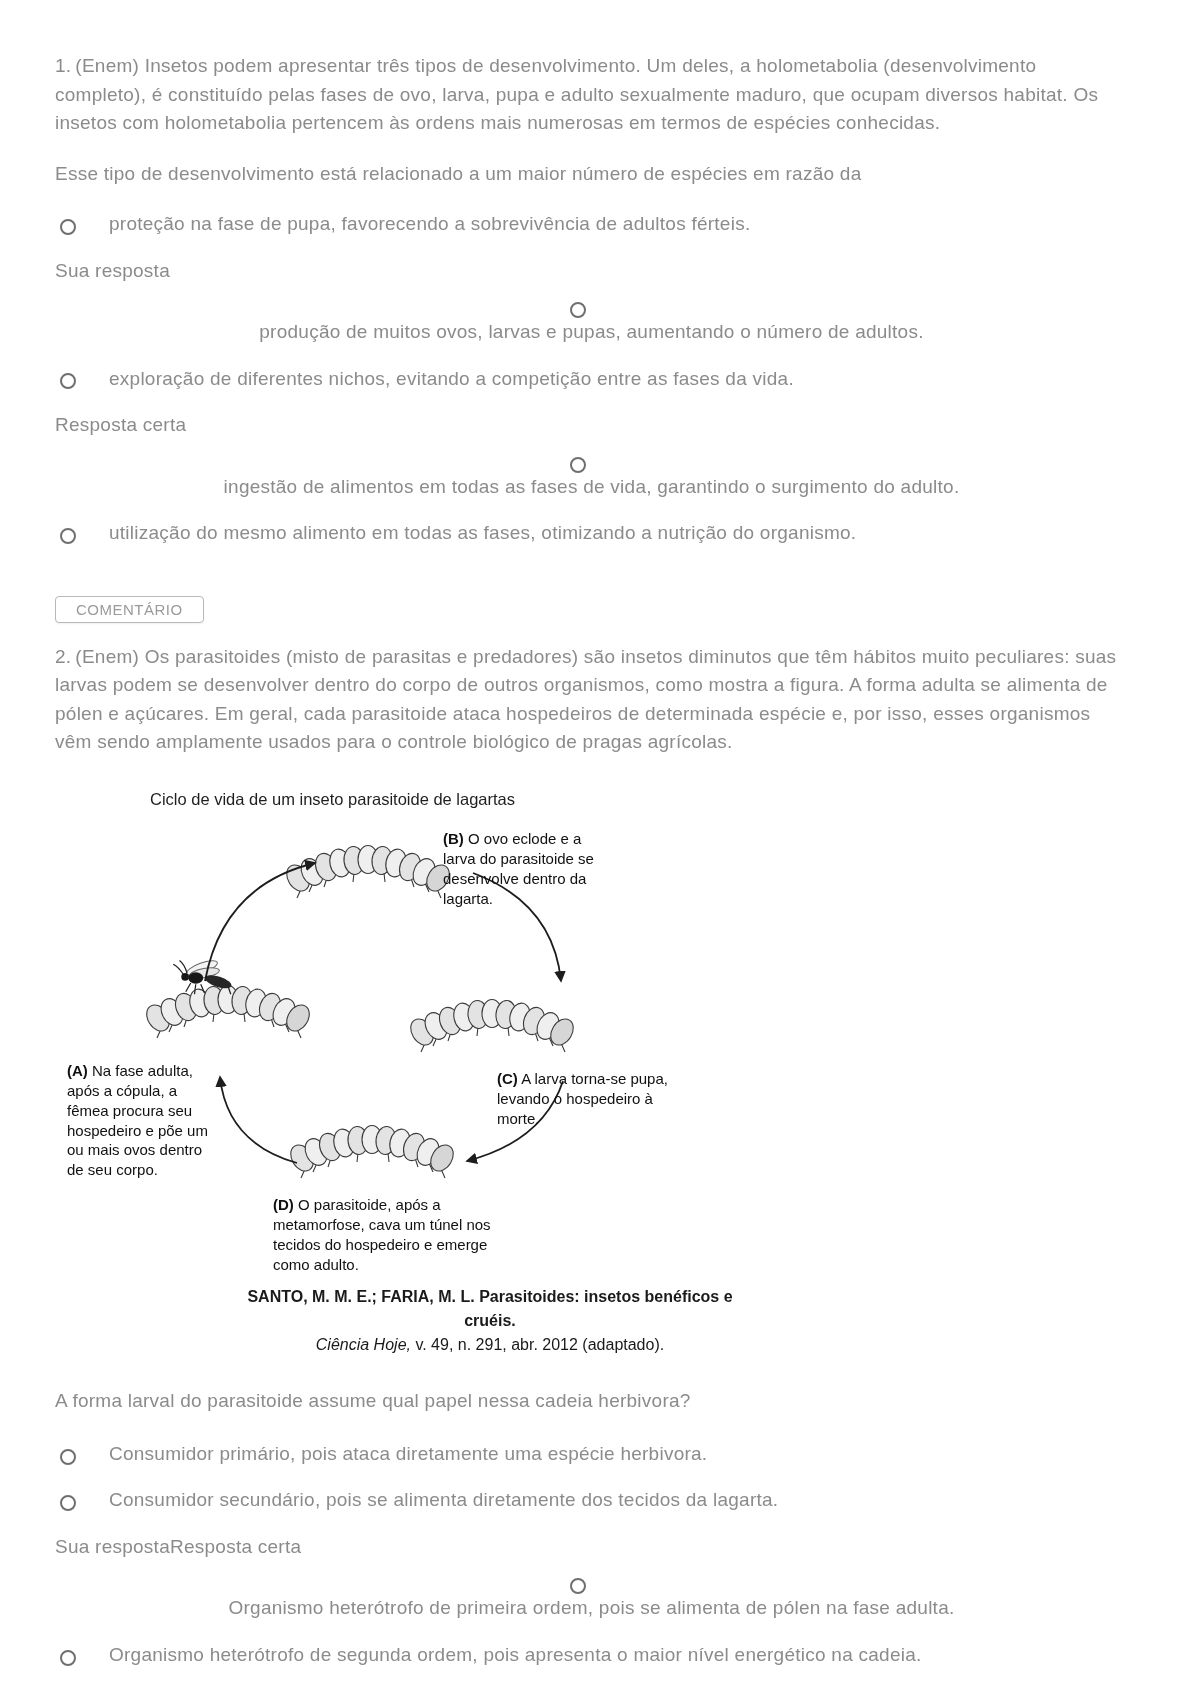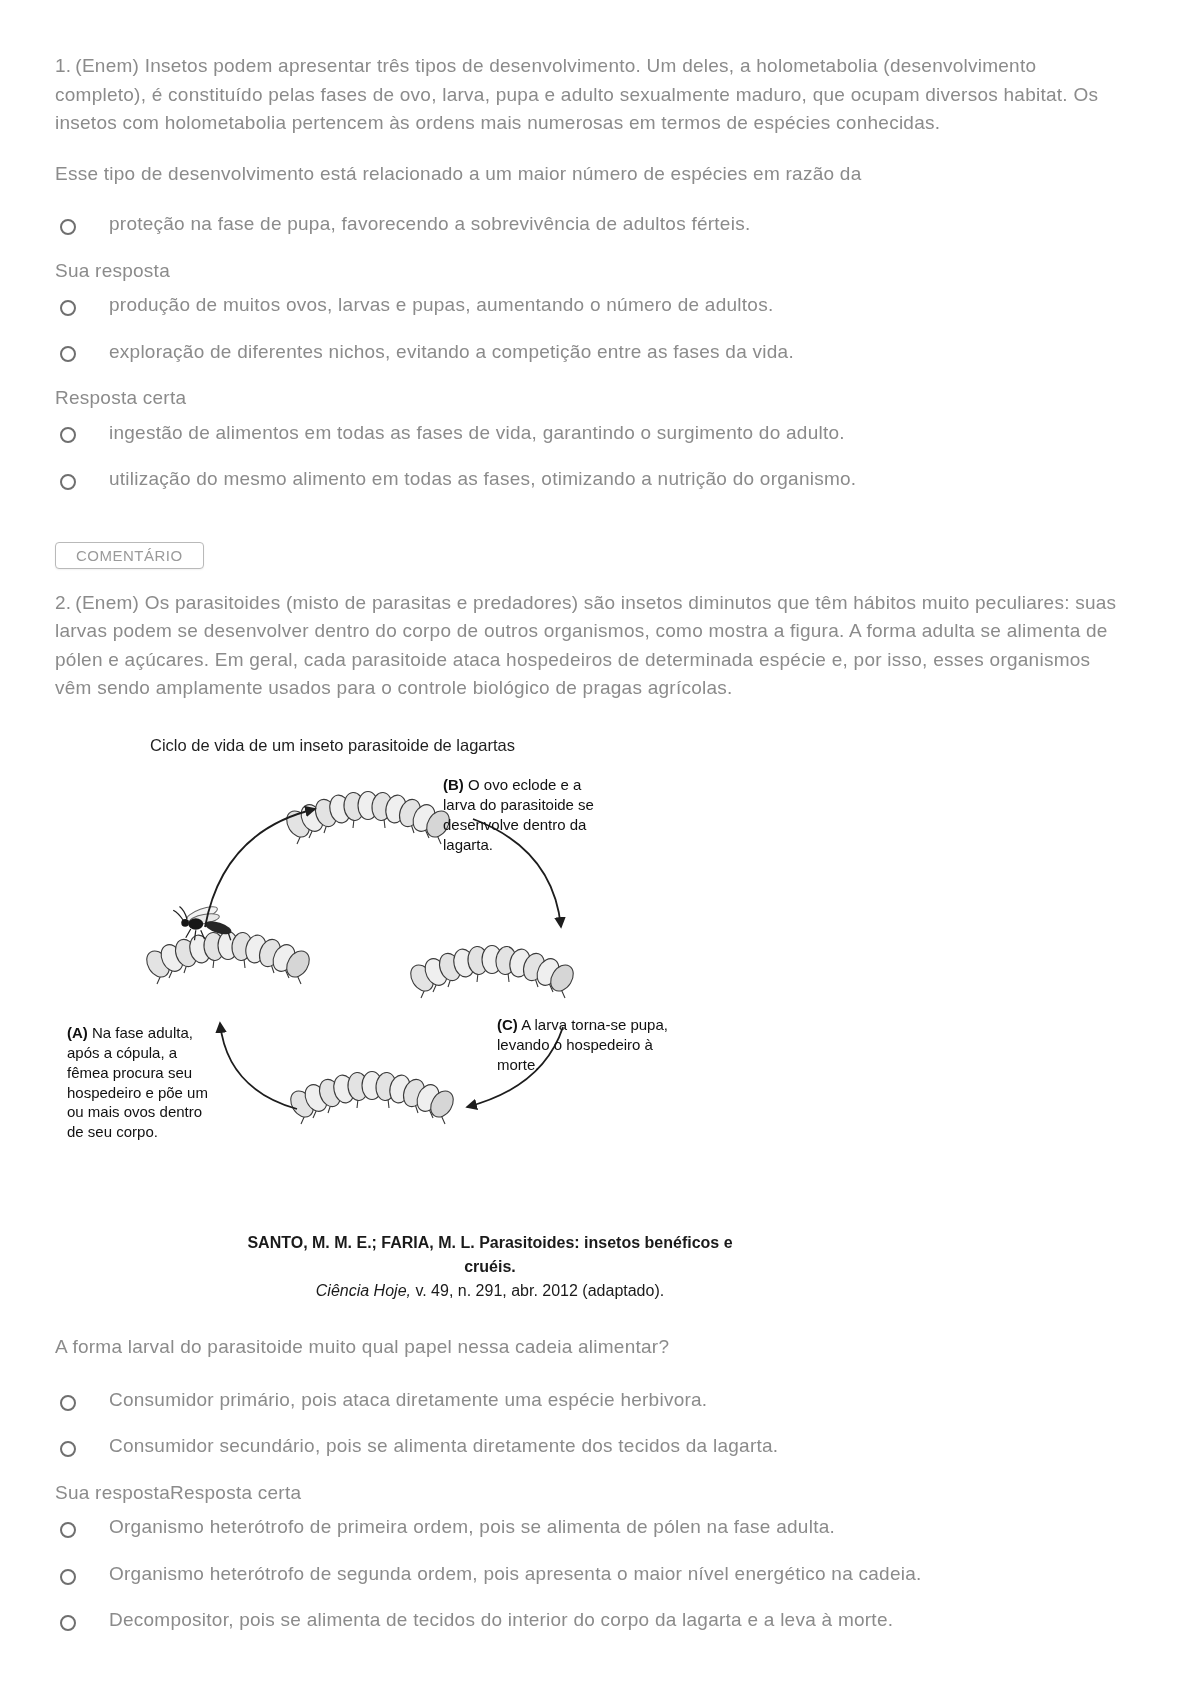--- a/index.html
+++ b/index.html
@@ -13,38 +13,38 @@
   .stem { margin-bottom:22px; }
   .qnum { margin-right:4px; }
   .lead { margin:22px 0 22px; }
   .option { display:flex; align-items:center; margin:18px 0; }
   .radio {
     flex:0 0 auto; width:16px; height:16px; border:2px solid #6f6f6f;
     border-radius:50%; margin:5px 33px 0 5px; background:#fff; cursor:pointer;
   }
   .option-text { flex:1 1 auto; }
   .answer-label { margin:18px 0 2px; }
-  .option.tight { margin-top:6px; }
+  .option.tight { margin-top:12px;flex-direction:column; }
   .comment-btn {
     display:inline-block; margin:30px 0 14px; padding:4px 20px;
     border:1px solid #b9b9b9; border-radius:4px; background:#ffffff;
     color:#9a9a9a; font-size:15px; letter-spacing:0.5px;
     font-family:"Liberation Sans", sans-serif; cursor:pointer;
     box-shadow:0 1px 2px rgba(0,0,0,0.06);
   }
   .q2-stem { margin-top:6px; }
   
   .figure { position:relative; width:690px; margin:30px 0 10px 10px; color:#1d1d1d; letter-spacing:0; }
   .fig-title { font-weight:400; color:#1f1f1f; font-size:16.5px; margin:0 0 12px 85px; }
   .fig-canvas { position:relative; width:690px; height:462px; }
   .fig-canvas svg { position:absolute; left:0; top:0; }
   .fig-label { position:absolute; font-size:15px; line-height:1.32; color:#111; }
   .fig-label b { font-weight:700; }
   .label-b { left:378px; top:6px;   width:168px; }
-  .label-a { left:2px;   top:254px; width:150px; }
+  .label-a { left:2px;   top:238px; width:150px; }
   .label-c { left:432px; top:246px; width:172px; }
   .label-d { left:208px; top:372px; width:218px; }
   .citation { width:690px; padding-left:160px; text-align:center; font-size:16px; line-height:1.5; color:#1a1a1a; margin-top:0; }
   .citation .c1 { font-weight:700; }
   .q2-lead { margin:30px 0 24px; }
 </style>
 </head>
 <body>
 
 <div class="page">
@@ -143,29 +143,30 @@
             <path d="M140,158 Q158,62 250,40" fill="none" stroke="#1d1d1d" stroke-width="1.8" marker-end="url(#ah)"></path>
             <path d="M408,50 Q488,80 496,158" fill="none" stroke="#1d1d1d" stroke-width="1.8" marker-end="url(#ah)"></path>
             <path d="M498,258 Q478,318 402,338" fill="none" stroke="#1d1d1d" stroke-width="1.8" marker-end="url(#ah)"></path>
             <path d="M232,340 Q162,320 155,254" fill="none" stroke="#1d1d1d" stroke-width="1.8" marker-end="url(#ah)"></path>
           </g>
         </svg>
 
         <div class="fig-label label-b"><b>(B)</b><span> O ovo eclode e a larva do parasitoide se desenvolve dentro da lagarta.</span></div>
         <div class="fig-label label-a"><b>(A)</b><span> Na fase adulta, após a cópula, a fêmea procura seu hospedeiro e põe um ou mais ovos dentro de seu corpo.</span></div>
         <div class="fig-label label-c"><b>(C)</b><span>  A larva torna-se pupa, levando o hospedeiro à morte.</span></div>
+        <div class="fig-label label-d"><b>(D)</b><span> O parasitoide, após a metamorfose, cava um túnel nos tecidos do hospedeiro e emerge como adulto.</span></div>
       </div>
 
       <div class="citation">
         <div class="c1">SANTO, M. M. E.; FARIA, M. L. Parasitoides: insetos benéficos e cruéis.</div>
         <div class="c2"><i>Ciência Hoje,</i><span> v. 49, n. 291, abr. 2012 (adaptado).</span></div>
       </div>
     </div>
 
-    <p class="lead q2-lead">A forma larval do parasitoide muito qual papel nessa cadeia alimentar?</p>
+    <p class="lead q2-lead">A forma larval do parasitoide assume qual papel nessa cadeia herbivora?</p>
 
     <div class="option">
       <span class="radio"></span>
       <span class="option-text">Consumidor primário, pois ataca diretamente uma espécie herbivora.</span>
     </div>
 
     <div class="option">
       <span class="radio"></span>
       <span class="option-text">Consumidor secundário, pois se alimenta diretamente dos tecidos da lagarta.</span>
     </div>

